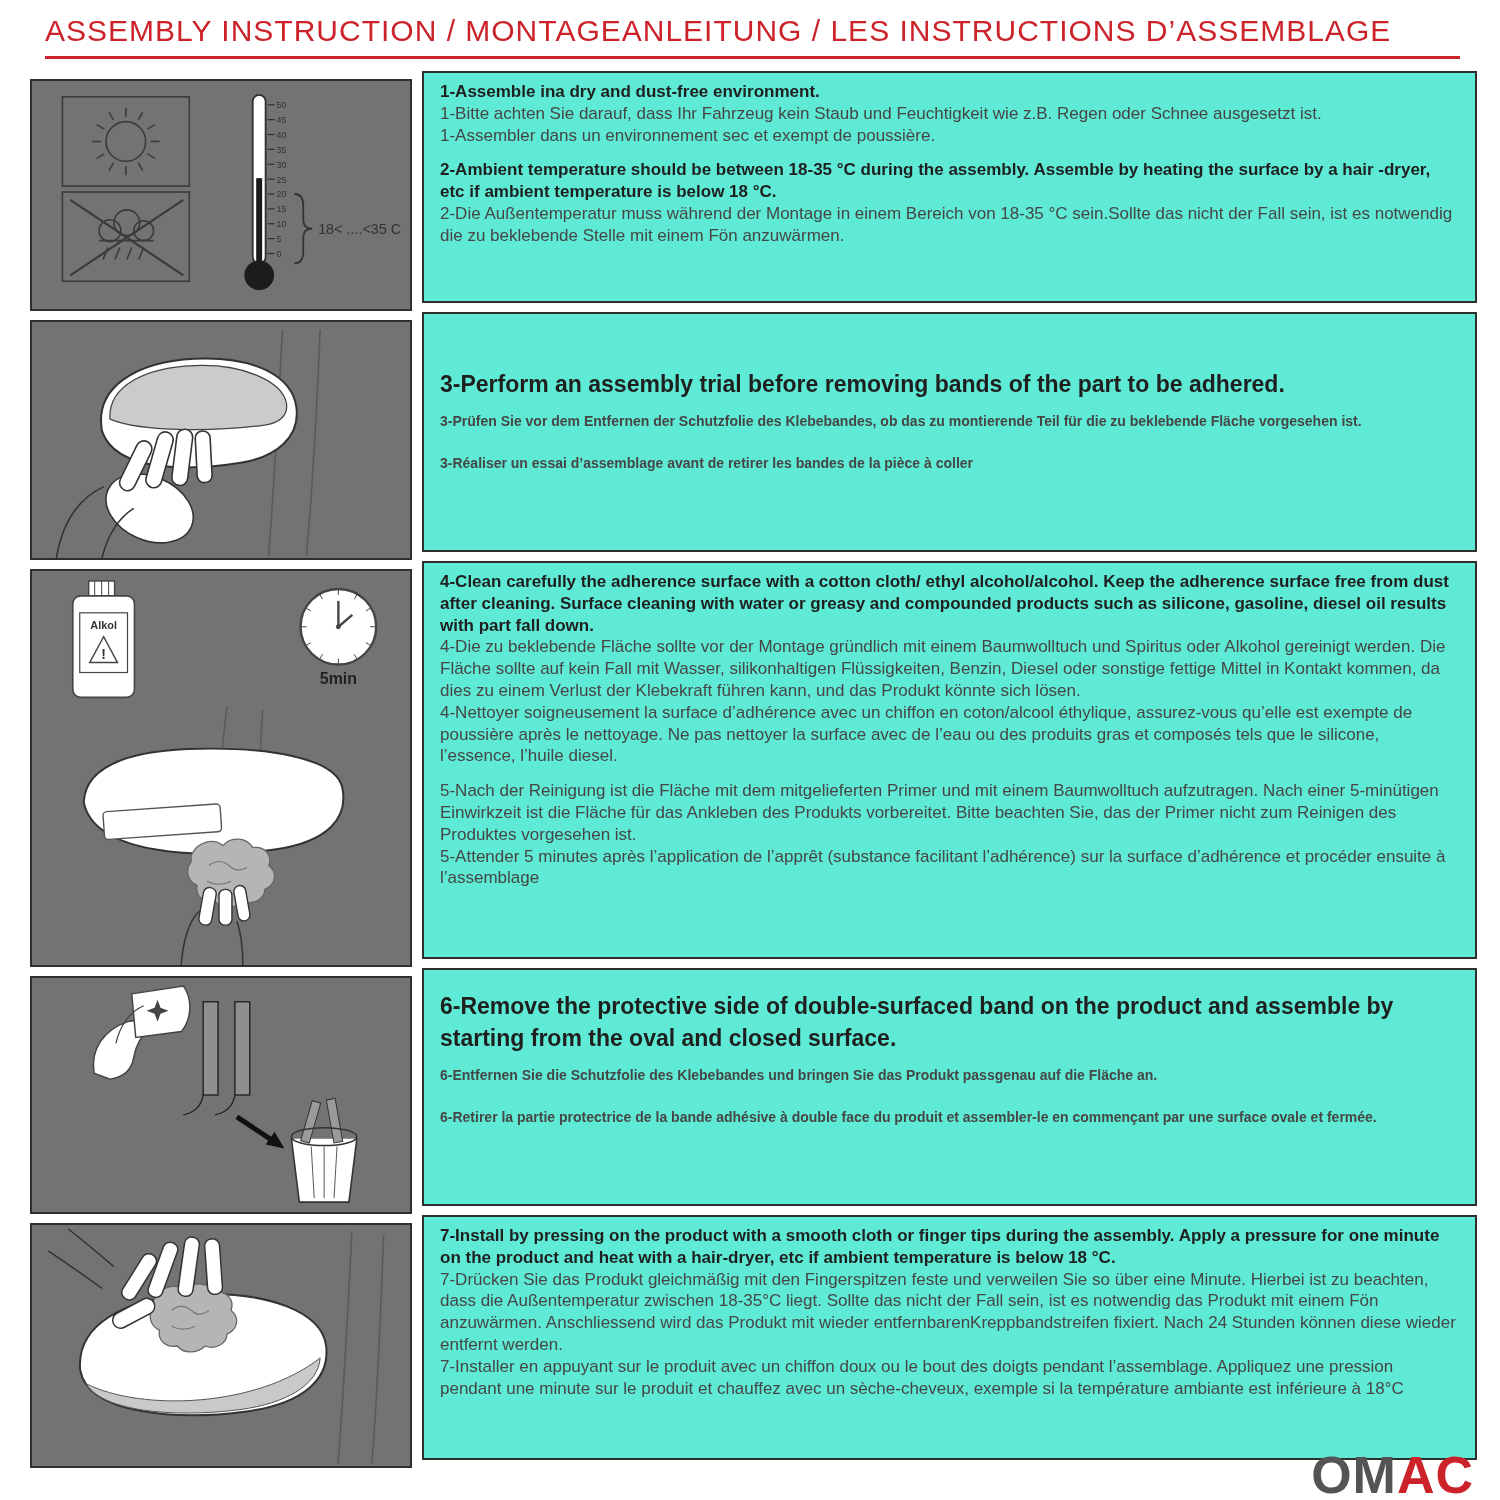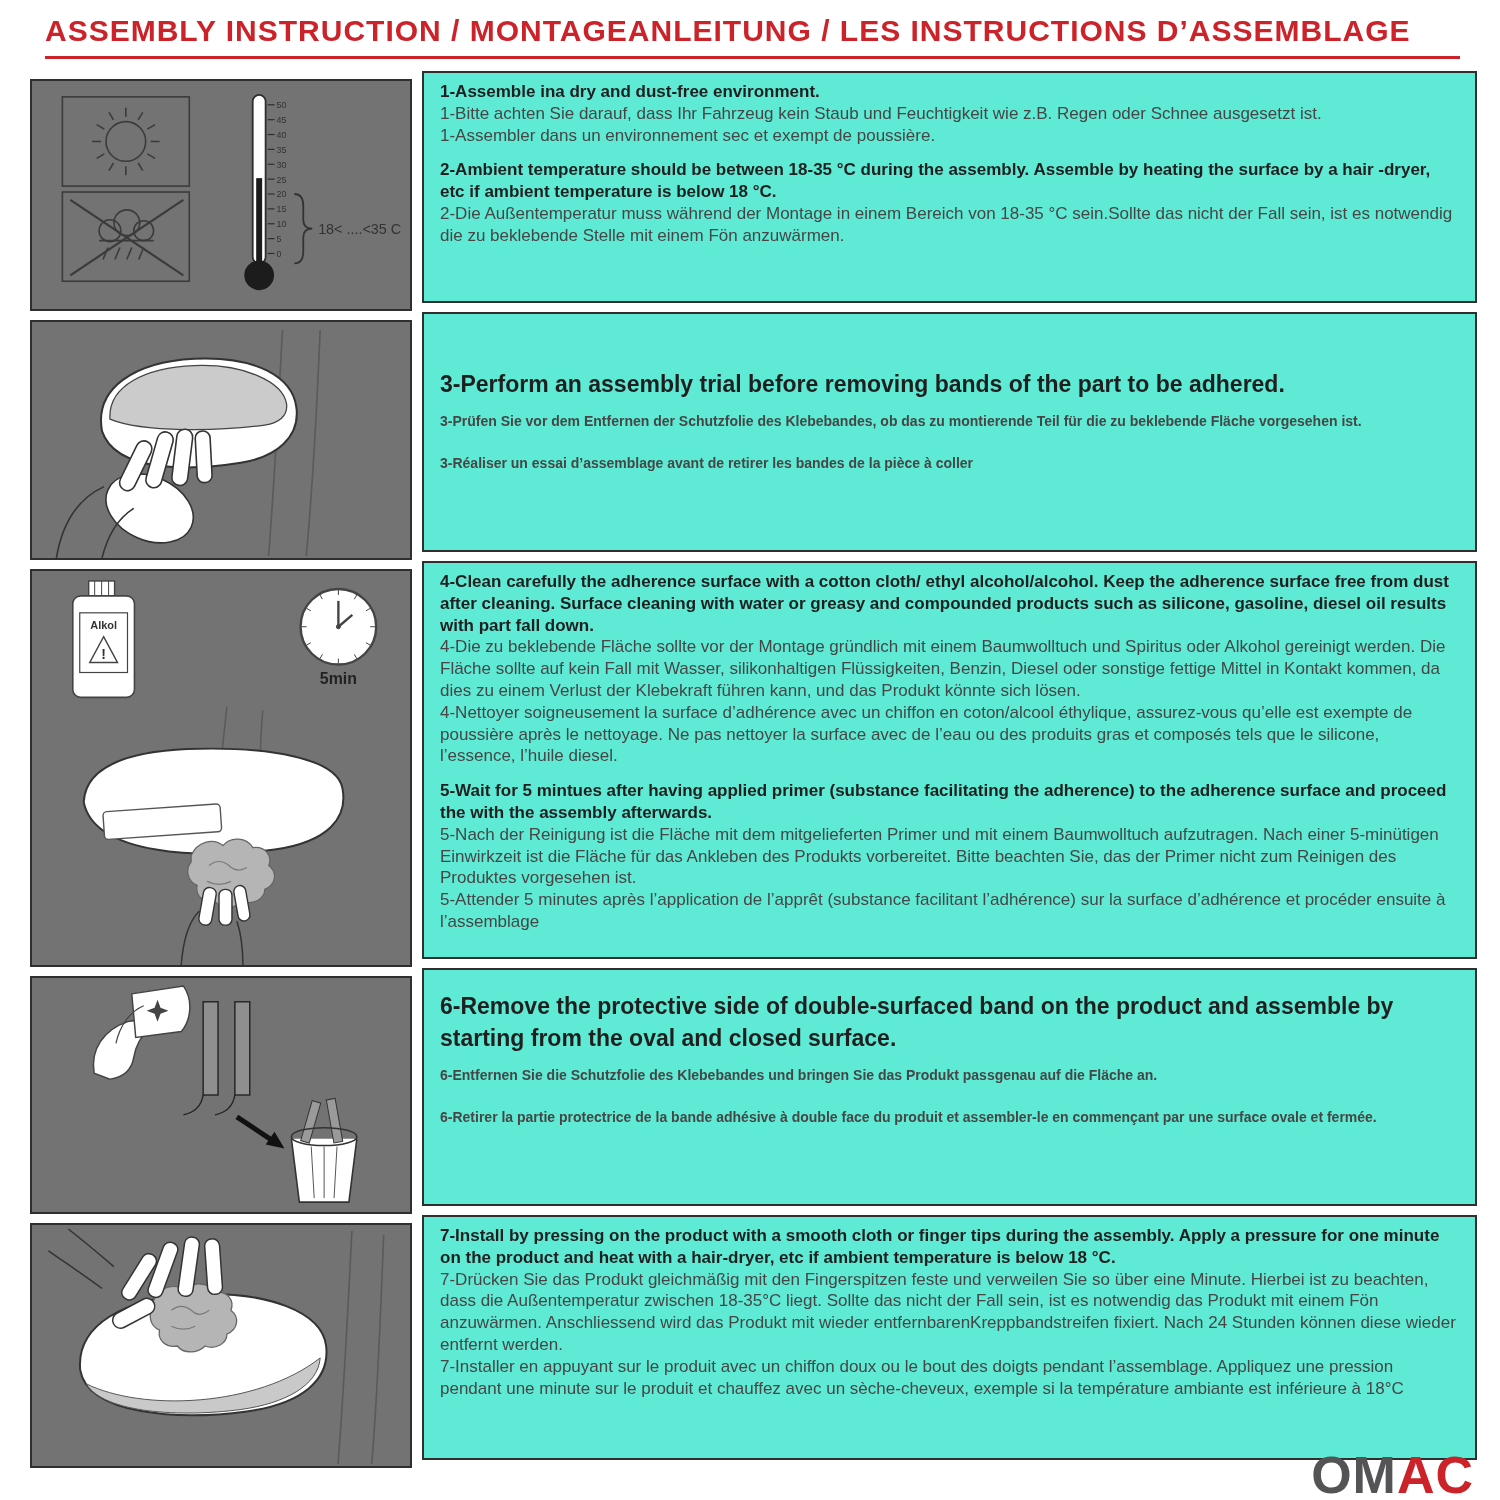--- a/index.html
+++ b/index.html
@@ -1,21 +1,21 @@
 <!DOCTYPE html>
 <html><head>
 <meta charset="utf-8">
 <style>
   * { margin:0; padding:0; box-sizing:border-box; }
   :root { --red:#cc2229; --ink:#1f1f1f; --body:#464646; --line:#2f2f2f; }
   html,body { background:#ffffff; }
   body { width:1500px; height:1500px; font-family:"Liberation Sans","DejaVu Sans",sans-serif; position:relative; overflow:hidden; }
 
   .header { margin:0 40px 0 45px; padding:14px 0 8px 0; border-bottom:3px solid var(--red); }
-  .header h1 { font-size:30px; font-weight:bold; color:var(--red); letter-spacing:1px; white-space:nowrap; }
+  .header h1 { font-size:30px; font-weight:normal; color:var(--red); letter-spacing:1px; white-space:nowrap; }
 
   .rows { padding:12px 23px 0 30px; display:flex; flex-direction:column; gap:9px; }
   .row { display:flex; gap:10px; }
   .row-1 { height:232px; }
   .row-2 { height:240px;justify-content:center; }
   .row-3 { height:398px; }
   .row-4 { height:238px; }
   .row-5 { height:245px; }
 
   .illus { width:382px; flex:none; height:100%; border:2px solid var(--line); background:#737373; overflow:hidden;margin-top:8px; }
@@ -202,21 +202,20 @@
             <path d="M 150,396 C 152,370 158,352 168,342" fill="none" stroke="#333" stroke-width="1.5"></path>
             <path d="M 212,396 C 212,378 210,364 206,352" fill="none" stroke="#333" stroke-width="1.5"></path>
           </g>
         </svg>
       </div>
       <div class="textbox t-std">
         <p class="b">4-Clean carefully the adherence surface with a cotton cloth/ ethyl alcohol/alcohol. Keep the adherence surface free from dust after cleaning. Surface cleaning with water or greasy and compounded products such as silicone, gasoline, diesel oil results with part fall down.</p>
         <p>4-Die zu beklebende Fläche sollte vor der Montage gründlich mit einem Baumwolltuch und Spiritus oder Alkohol gereinigt werden. Die Fläche sollte auf kein Fall mit Wasser, silikonhaltigen Flüssigkeiten, Benzin, Diesel oder sonstige fettige Mittel in Kontakt kommen, da dies zu einem Verlust der Klebekraft führen kann, und das Produkt könnte sich lösen.</p>
         <p>4-Nettoyer soigneusement la surface d’adhérence avec un chiffon en coton/alcool éthylique, assurez-vous qu’elle est exempte de poussière après le nettoyage. Ne pas nettoyer la surface avec de l’eau ou des produits gras et composés tels que le silicone, l’essence, l’huile diesel.</p>
         <div class="gap"></div>
-        <p class="b">5-Wait for 5 mintues after having applied primer (substance facilitating the adherence) to the adherence surface and proceed the with the assembly afterwards.</p>
         <p>5-Nach der Reinigung ist die Fläche mit dem mitgelieferten Primer und mit einem Baumwolltuch aufzutragen. Nach einer 5-minütigen Einwirkzeit ist die Fläche für das Ankleben des Produkts vorbereitet. Bitte beachten Sie, das der Primer nicht zum Reinigen des Produktes vorgesehen ist.</p>
         <p>5-Attender 5 minutes après l’application de l’apprêt (substance facilitant l’adhérence) sur la surface d’adhérence et procéder ensuite à l’assemblage</p>
       </div>
     </section>
 
     <section class="row row-4">
       <div class="illus">
         <svg viewBox="0 0 380 236" preserveAspectRatio="xMidYMid meet">
           <g>
             <path d="M 62,96 C 58,72 72,52 96,44 C 104,42 112,44 118,50 C 110,58 104,68 102,80 C 100,92 92,100 78,102 Z" fill="#fff" stroke="#444" stroke-width="1.5"></path>

